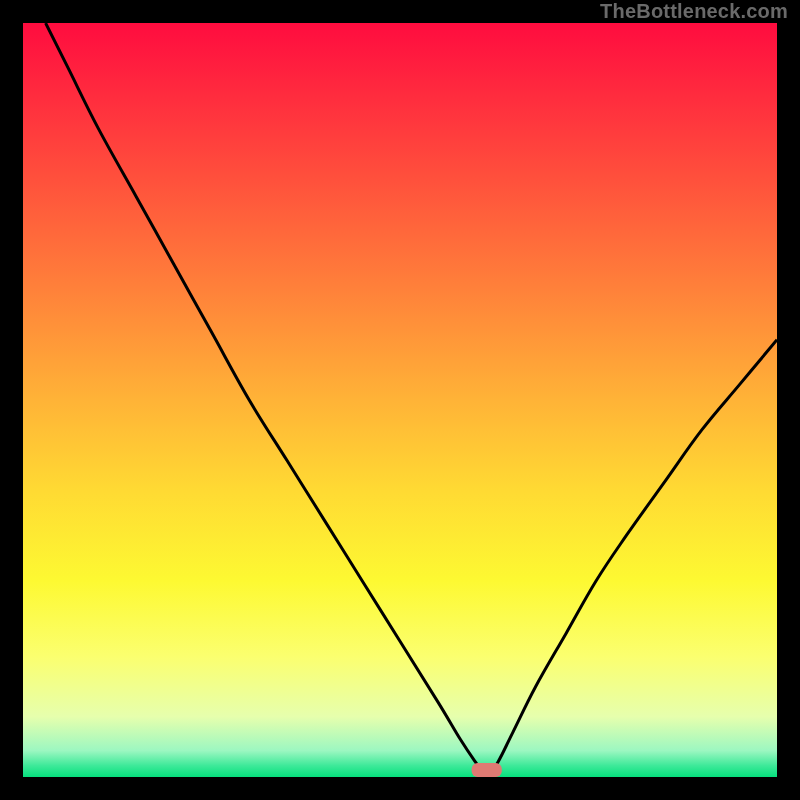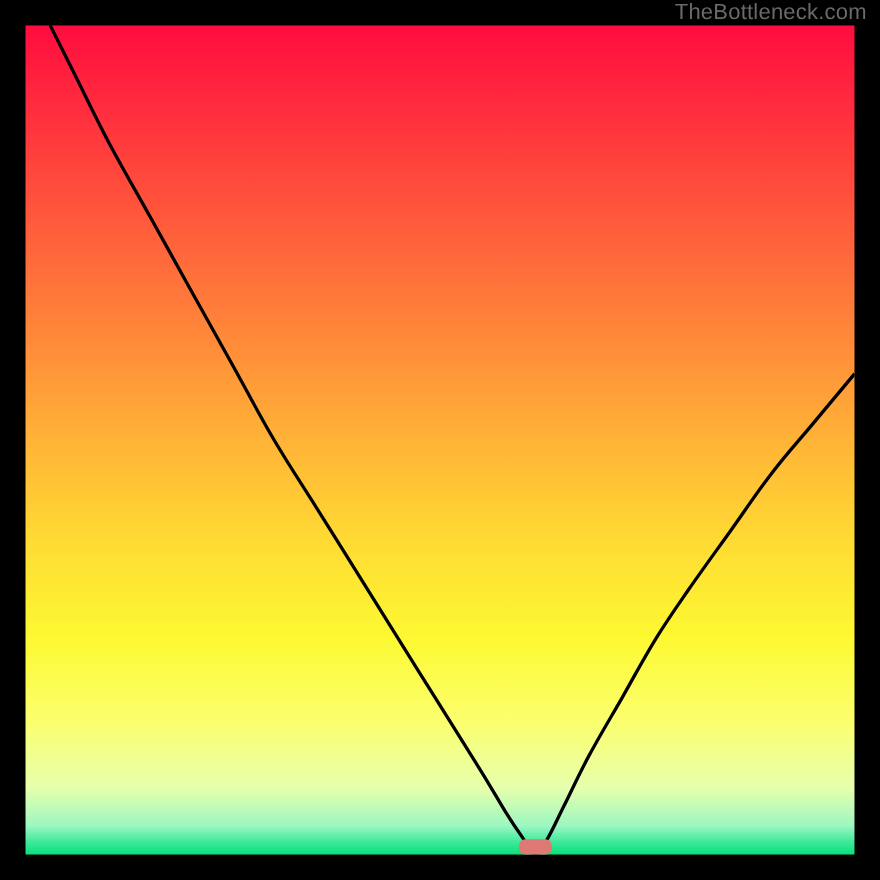--- a/index.html
+++ b/index.html
@@ -24,21 +24,21 @@
     top: 0;
     width: 754px;
     height: 754px;
   }
   .watermark {
     position: absolute;
     top: 0;
     right: 12px;
     font-family: Arial, Helvetica, sans-serif;
     font-size: 20px;
-    font-weight: 400;
+    font-weight: 700;
     color: #6a6a6a;
     letter-spacing: 0.2px;
   }
 </style>
 </head>
 <body>
 
 <div class="frame">
   <svg class="plot-area" width="754" height="754" viewBox="0 0 754 754">
     <defs>

